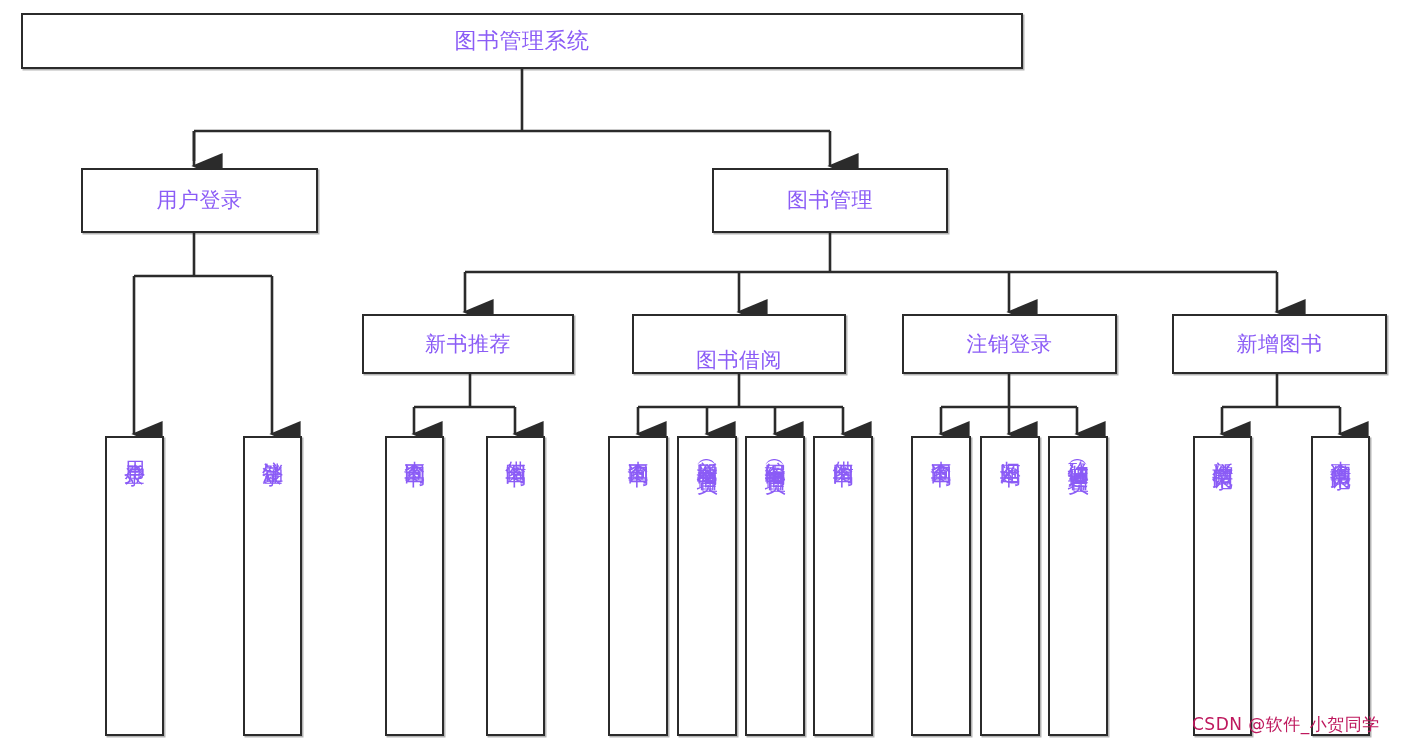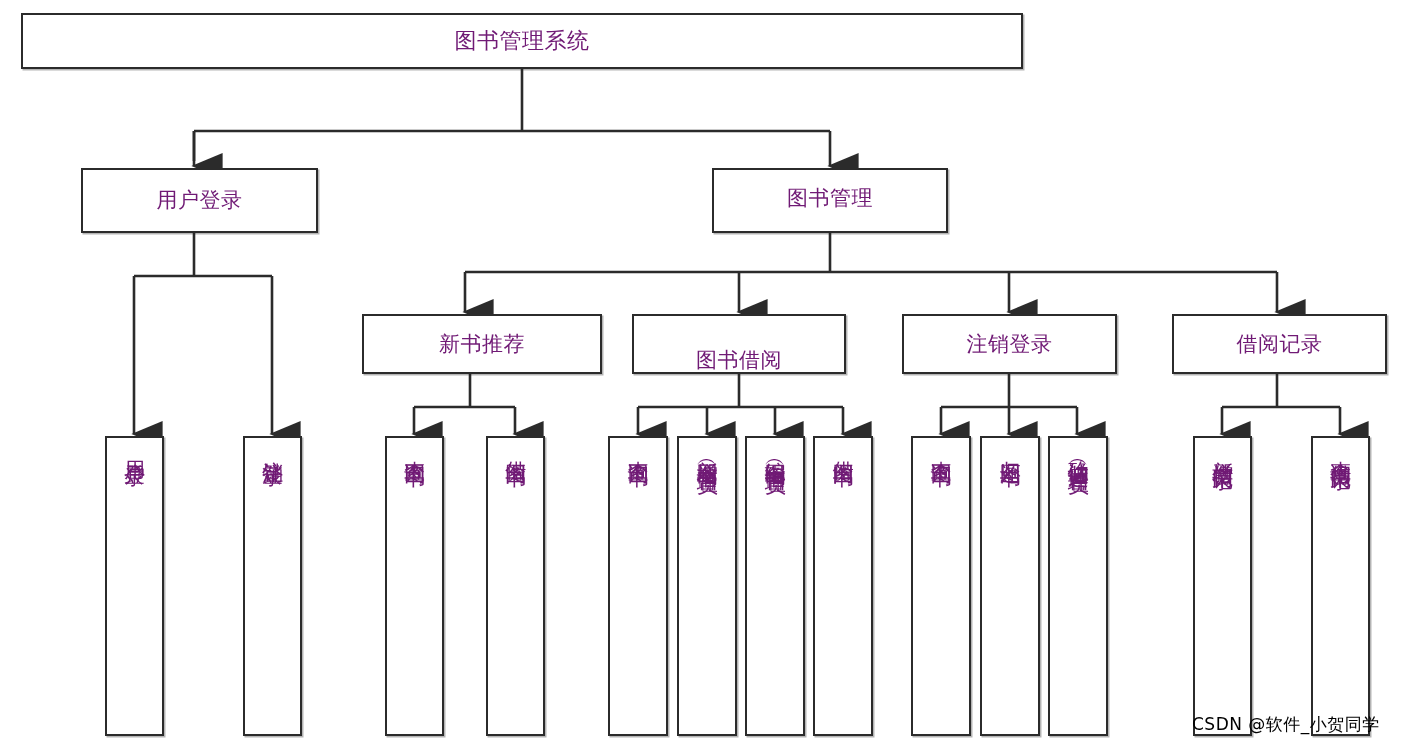--- a/index.html
+++ b/index.html
@@ -27,21 +27,21 @@
     pointer-events: none;
   }
   .node {
     position: absolute;
     box-sizing: border-box;
     border: 2.5px solid #2b2b2b;
     background: #ffffff;
     display: flex;
     align-items: center;
     justify-content: center;
-    color: #701a75;
+    color: #8b5cf6;
     box-shadow: 1.5px 1.5px 0 rgba(40,40,40,0.35);
   }
   .node .label {
     display: block;
     text-align: center;
     line-height: 1.08;
     letter-spacing: 0.5px;
   }
   
   .node.h .label {
@@ -58,21 +58,21 @@
   .node.v .label {
     writing-mode: vertical-rl;
     text-orientation: upright;
     font-size: 21px;
     line-height: 1.06;
     letter-spacing: 2px;
     white-space: nowrap;
   }
   .watermark {
     position: absolute;
-    color: #000000;
+    color: #be185d;
     font-size: 17px;
     white-space: nowrap;
     letter-spacing: 0.5px;
     font-family: "DejaVu Sans", "Liberation Sans", sans-serif;
   }
 </style>
 </head>
 <body>
 
 <div id="canvas">
@@ -132,38 +132,38 @@
   </svg>
 
   <div class="node h root" style="left:21px; top:13px; width:1002px; height:56px;">
     <span class="label">图书管理系统</span>
   </div>
 
   <div class="node h" style="left:81px; top:168px; width:237px; height:65px;">
     <span class="label">用户登录</span>
   </div>
 
-  <div class="node h" style="left:712px; top:168px; width:236px; height:65px;font-family:Liberation Mono, monospace;">
+  <div class="node h" style="left:712px; top:168px; width:236px; height:65px;">
     <span class="label">图书管理</span>
   </div>
 
-  <div class="node h" style="left:362px; top:314px; width:240px; height:60px;">
+  <div class="node h" style="left:362px; top:314px; width:212px; height:60px;">
     <span class="label">新书推荐</span>
   </div>
 
   <div class="node h" style="left:632px; top:314px; width:214px; height:60px;align-items:flex-end;">
     <span class="label">图书借阅</span>
   </div>
 
   <div class="node h" style="left:902px; top:314px; width:215px; height:60px;">
     <span class="label">注销登录</span>
   </div>
 
   <div class="node h" style="left:1172px; top:314px; width:215px; height:60px;">
-    <span class="label">借阅记录</span>
+    <span class="label">新增图书</span>
   </div>
 
   <div class="node v" style="left:105px; top:436px; width:59px; height:300px;">
     <span class="label">用户登录</span>
   </div>
 
   <div class="node v" style="left:243px; top:436px; width:59px; height:300px;">
     <span class="label">注销登录</span>
   </div>
 

